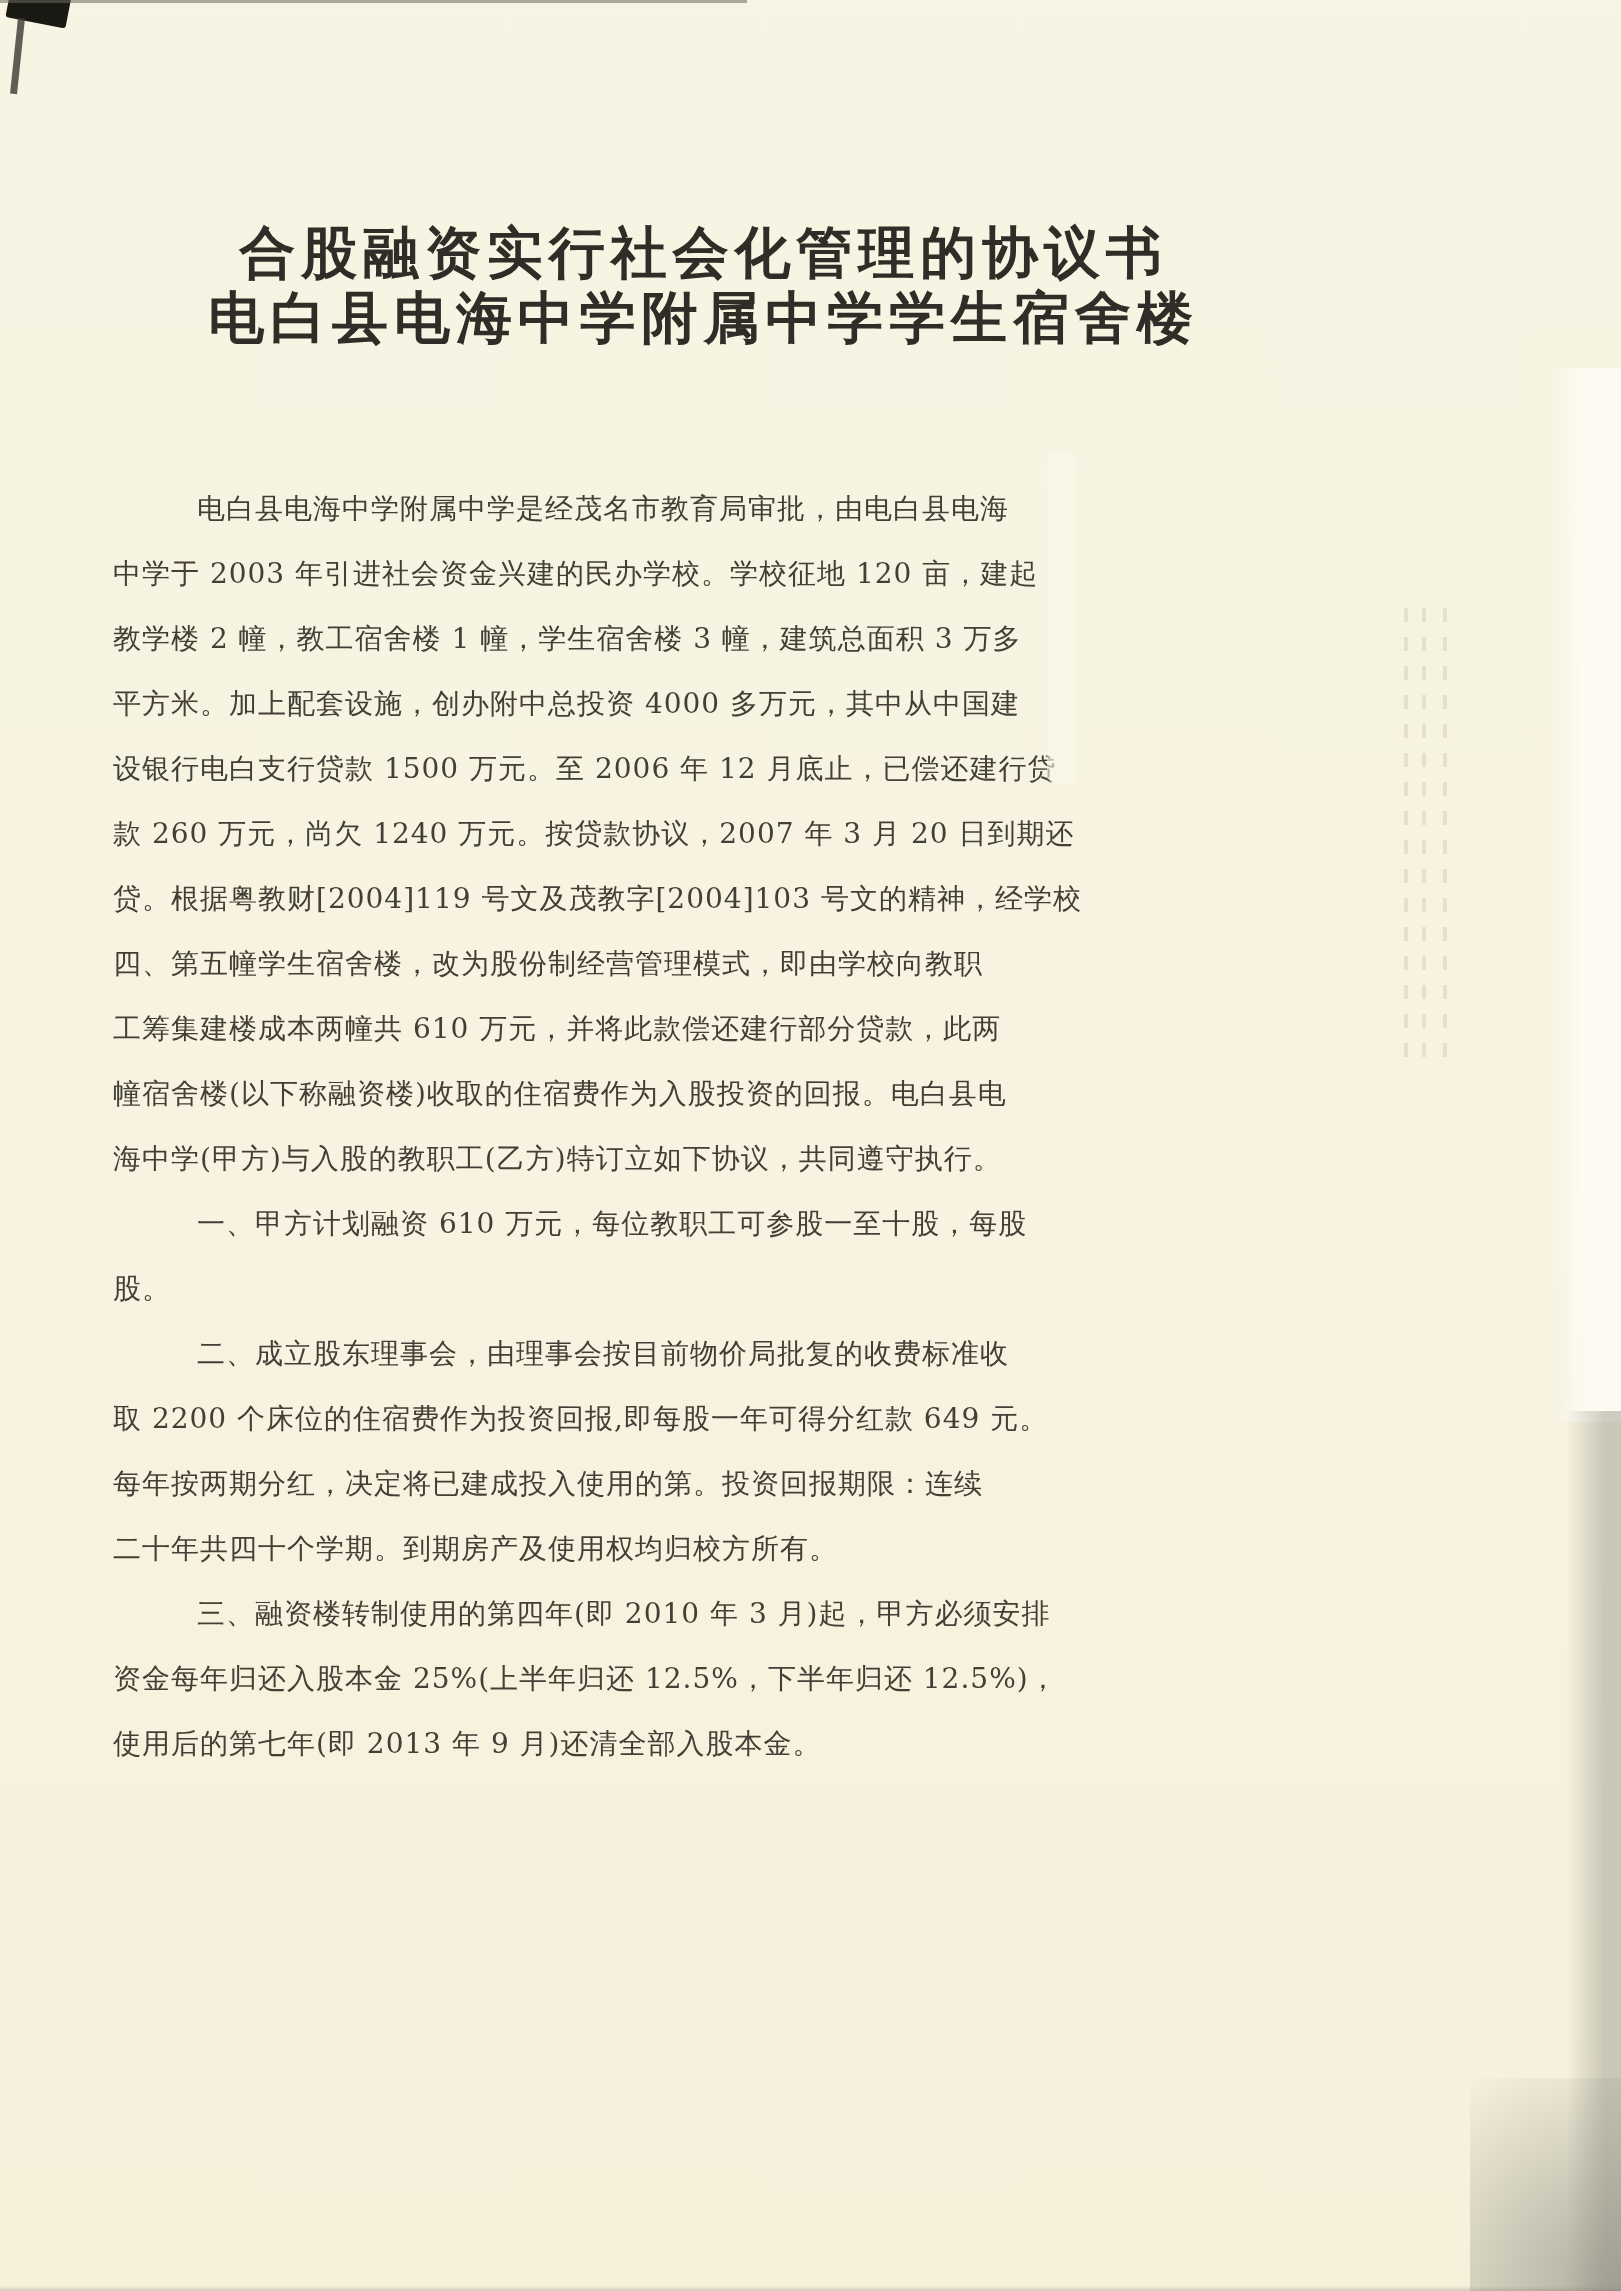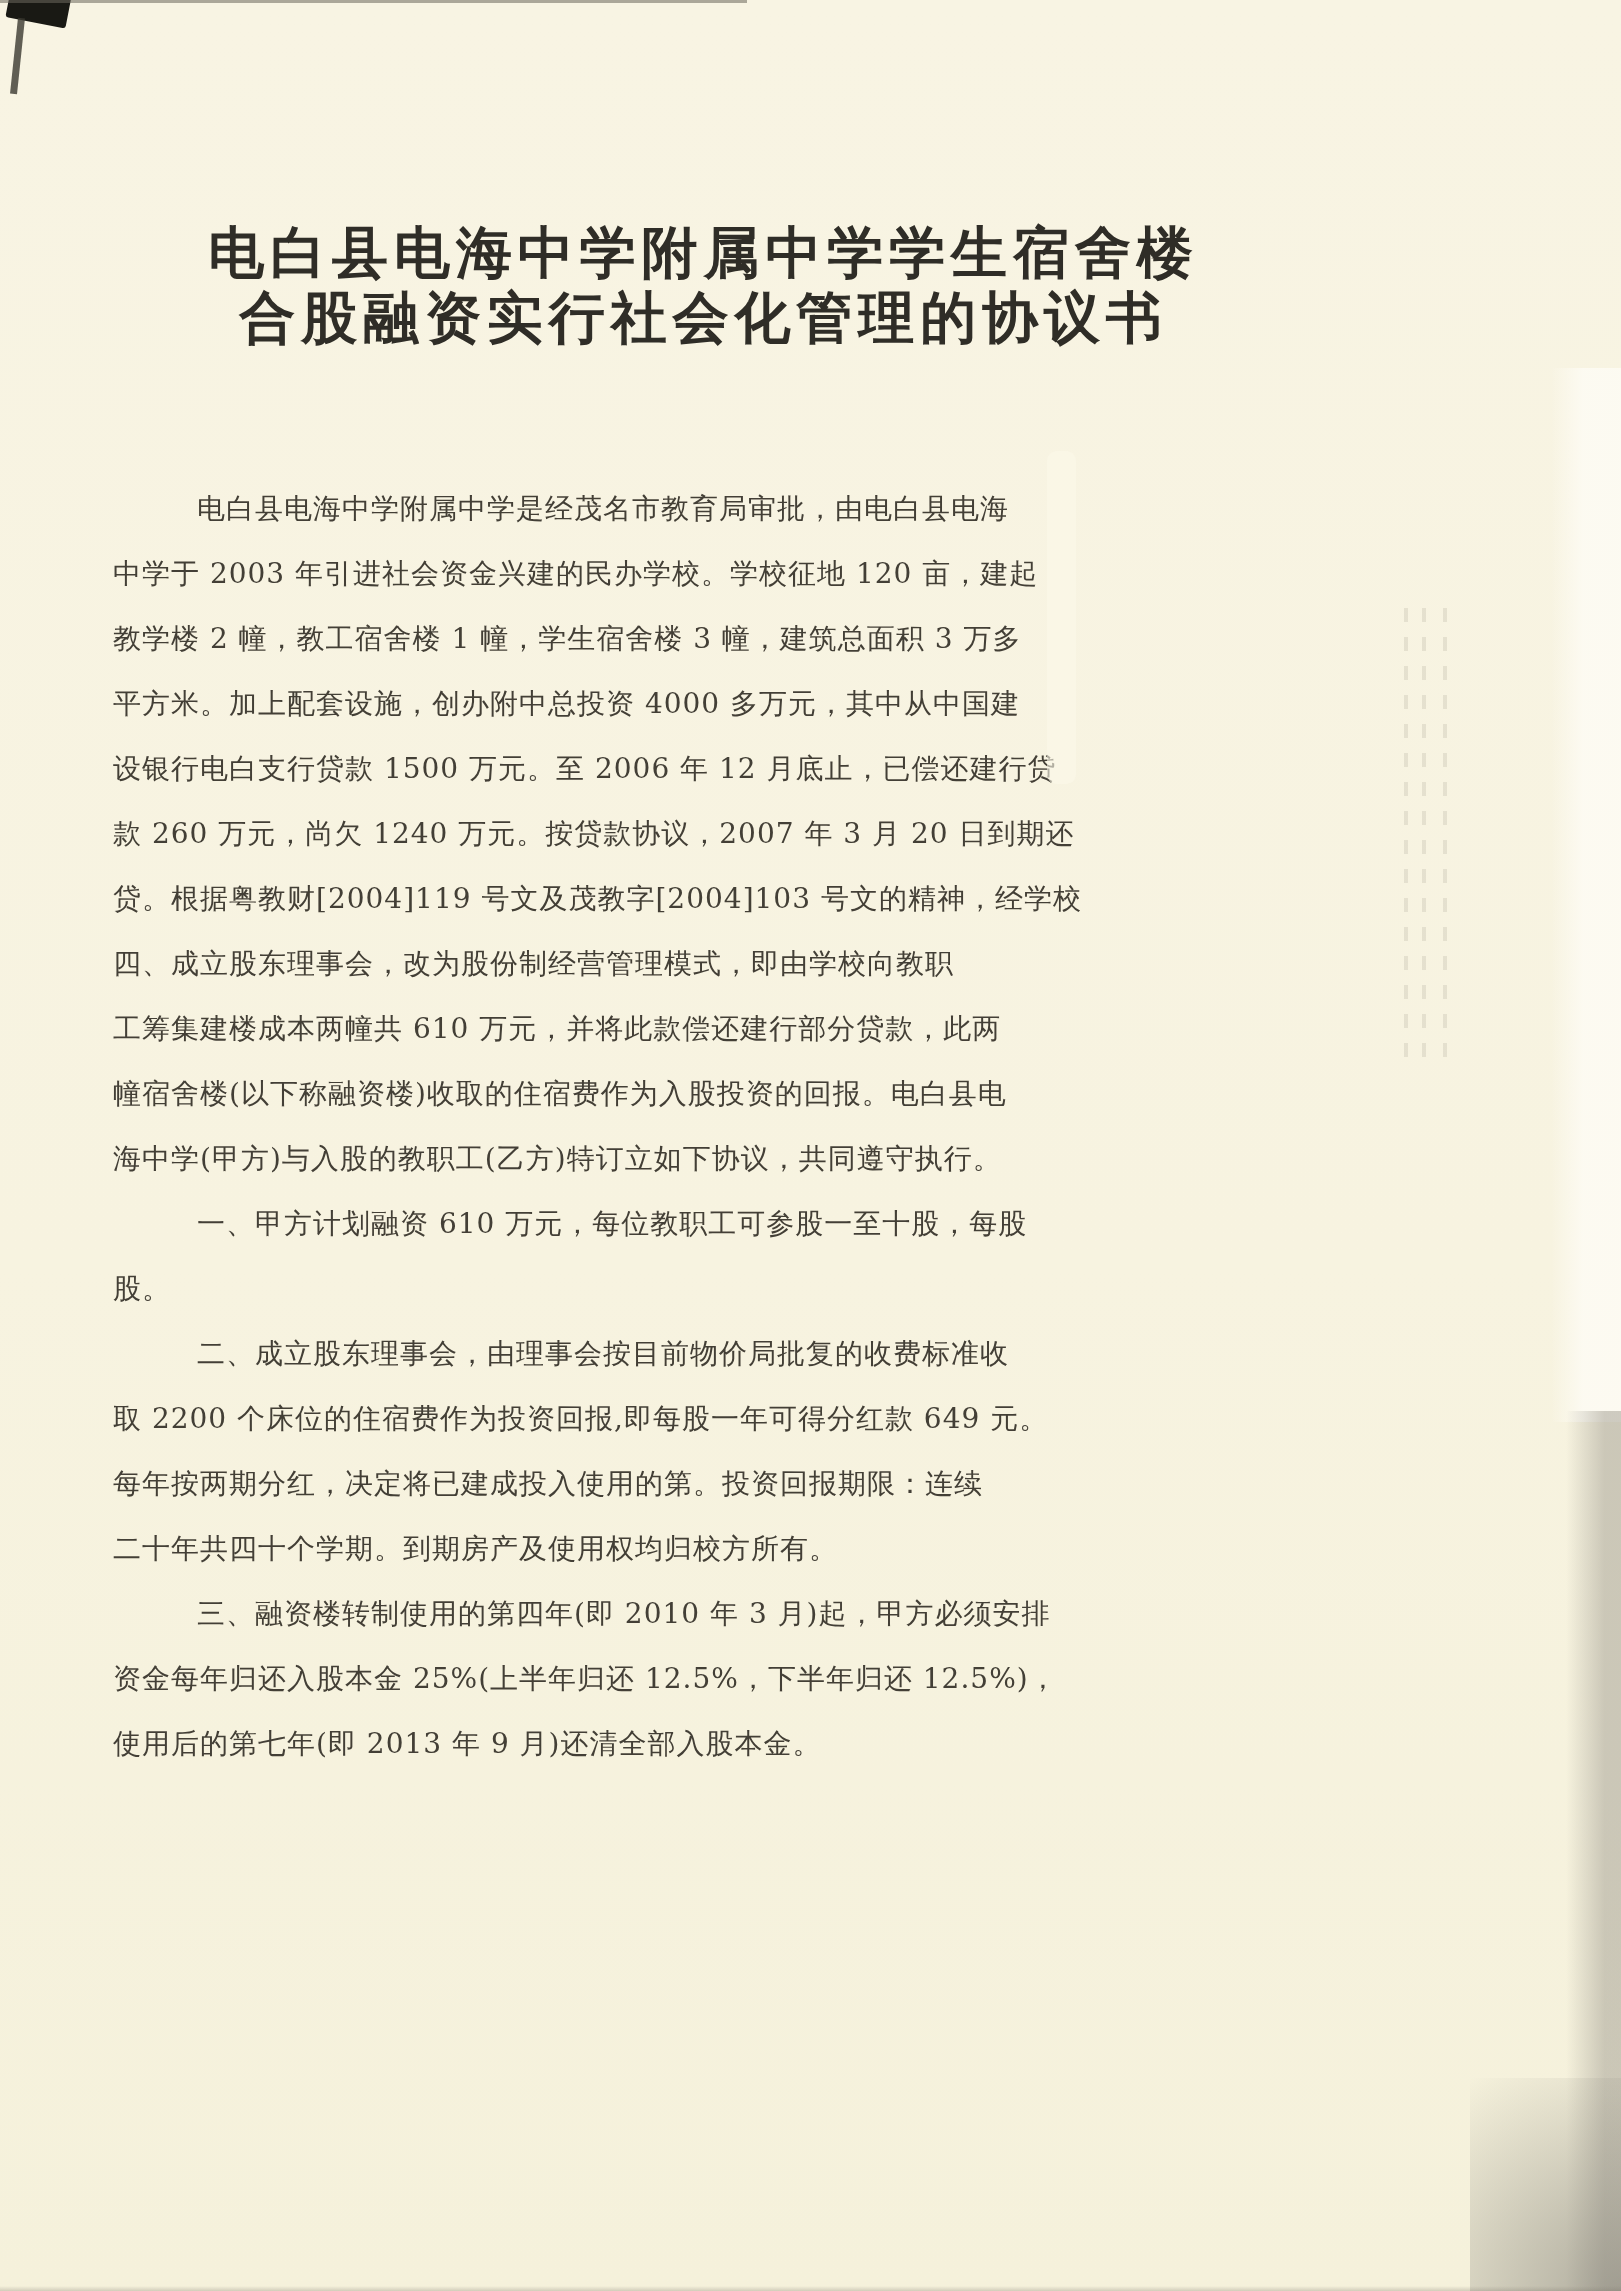--- a/index.html
+++ b/index.html
@@ -77,34 +77,34 @@
     left: 0; top: 2286px; width: 1621px; height: 5.9px;
     background: linear-gradient(180deg, rgba(120,116,104,0), rgba(120,116,104,.35));
   }
 </style>
 </head>
 <body>
 
 <div class="page">
 
   <div class="doc-title">
+    <div class="text-line">合股融资实行社会化管理的协议书</div>
     <div class="text-line">电白县电海中学附属中学学生宿舍楼</div>
-    <div class="text-line">合股融资实行社会化管理的协议书</div>
   </div>
 
   <div class="doc-body">
 
     <div class="text-line first-line">电白县电海中学附属中学是经茂名市教育局审批，由电白县电海</div>
     <div class="text-line">中学于 2003 年引进社会资金兴建的民办学校。学校征地 120 亩，建起</div>
     <div class="text-line">教学楼 2 幢，教工宿舍楼 1 幢，学生宿舍楼 3 幢，建筑总面积 3 万多</div>
     <div class="text-line">平方米。加上配套设施，创办附中总投资 4000 多万元，其中从中国建</div>
     <div class="text-line">设银行电白支行贷款 1500 万元。至 2006 年 12 月底止，已偿还建行贷</div>
     <div class="text-line">款 260 万元，尚欠 1240 万元。按贷款协议，2007 年 3 月 20 日到期还</div>
     <div class="text-line">贷。根据粤教财[2004]119 号文及茂教字[2004]103 号文的精神，经学校</div>
-    <div class="text-line">四、成立股东理事会，改为股份制经营管理模式，即由学校向教职</div>
+    <div class="text-line">四、第五幢学生宿舍楼，改为股份制经营管理模式，即由学校向教职</div>
     <div class="text-line">工筹集建楼成本两幢共 610 万元，并将此款偿还建行部分贷款，此两</div>
     <div class="text-line">幢宿舍楼(以下称融资楼)收取的住宿费作为入股投资的回报。电白县电</div>
     <div class="text-line">海中学(甲方)与入股的教职工(乙方)特订立如下协议，共同遵守执行。</div>
 
     <div class="text-line first-line">一、甲方计划融资 610 万元，每位教职工可参股一至十股，每股</div>
     <div class="text-line">股。</div>
 
     <div class="text-line first-line">二、成立股东理事会，由理事会按目前物价局批复的收费标准收</div>
     <div class="text-line">取 2200 个床位的住宿费作为投资回报,即每股一年可得分红款 649 元。</div>
     <div class="text-line">每年按两期分红，决定将已建成投入使用的第。投资回报期限：连续</div>

